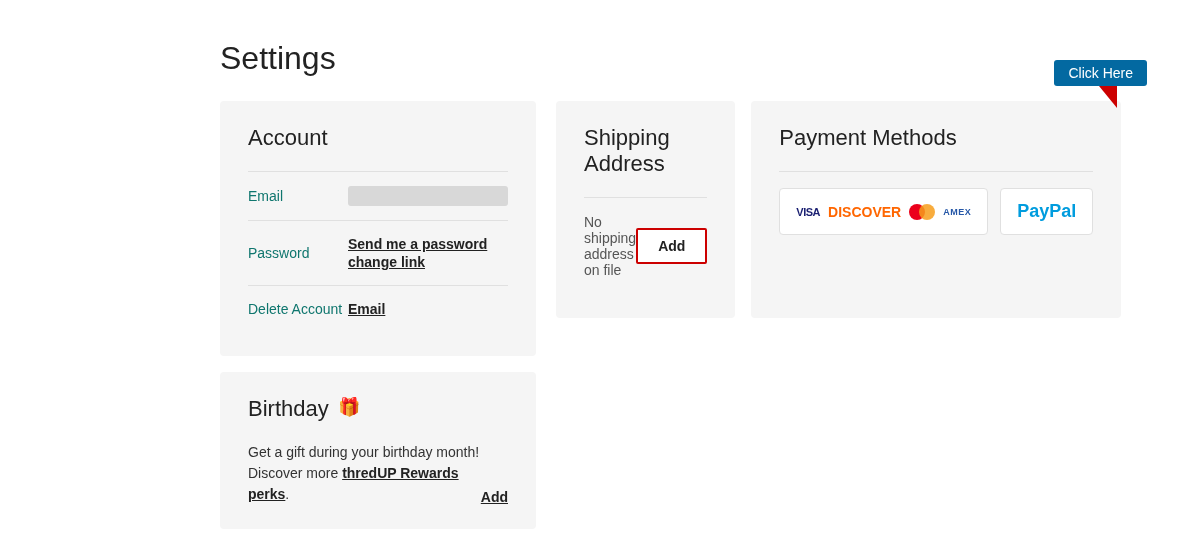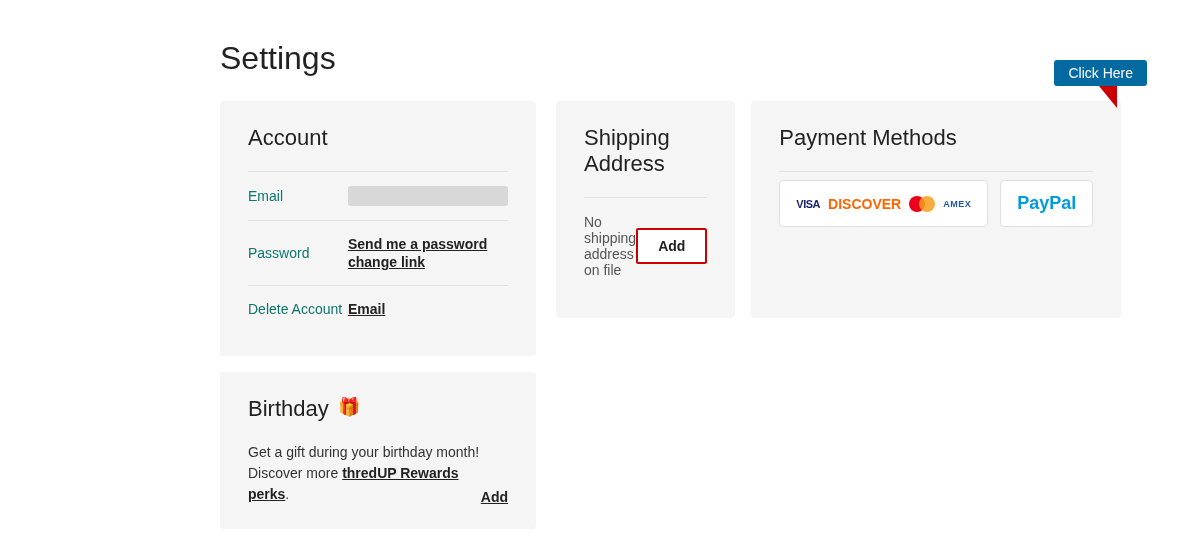--- a/index.html
+++ b/index.html
@@ -131,21 +131,21 @@
       font-size: 14px;
       font-weight: 600;
       padding: 8px 20px;
       cursor: pointer;
       border-radius: 2px;
     }
     
     .payment-methods-row {
       display: flex;
       gap: 12px;
-      padding: 8px 0;
+      padding: 16px 0;
       border-top: 1px solid #e0e0e0;
       text-align: center;
     }
     .payment-card {
       background: #fff;
       border: 1px solid #e0e0e0;
       border-radius: 4px;
       padding: 12px 16px;
       display: flex;
       align-items: center;

